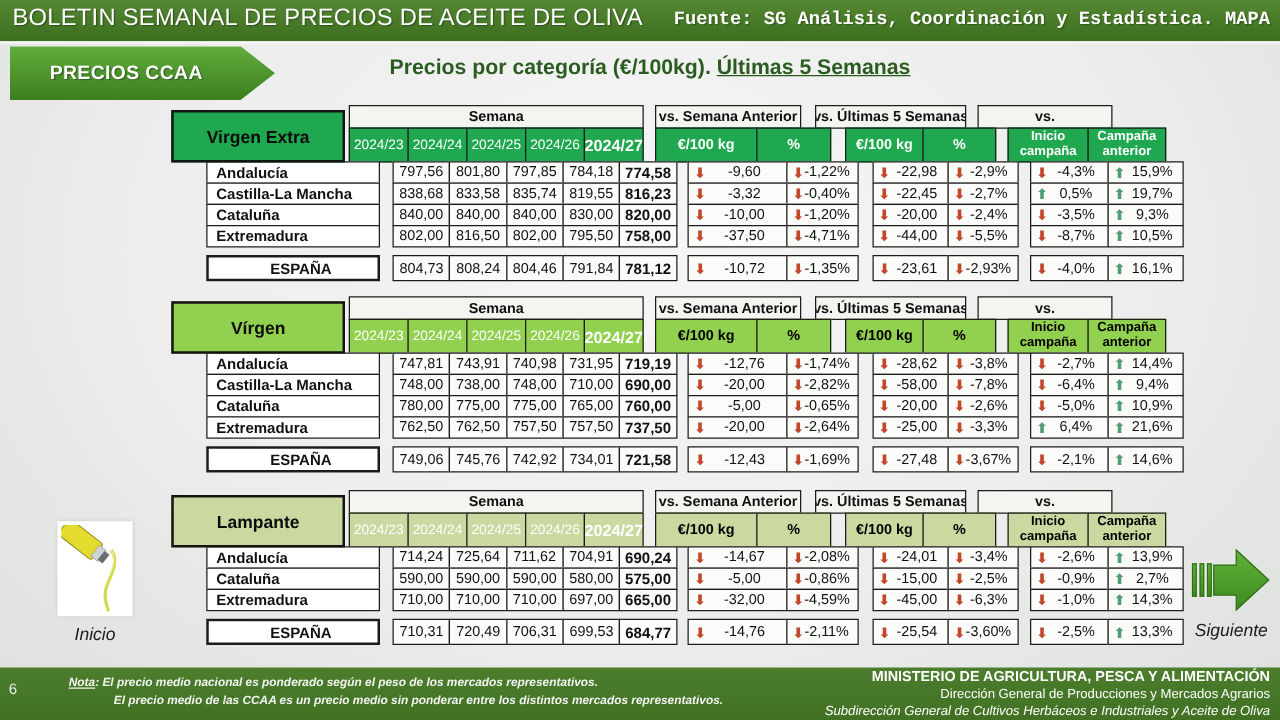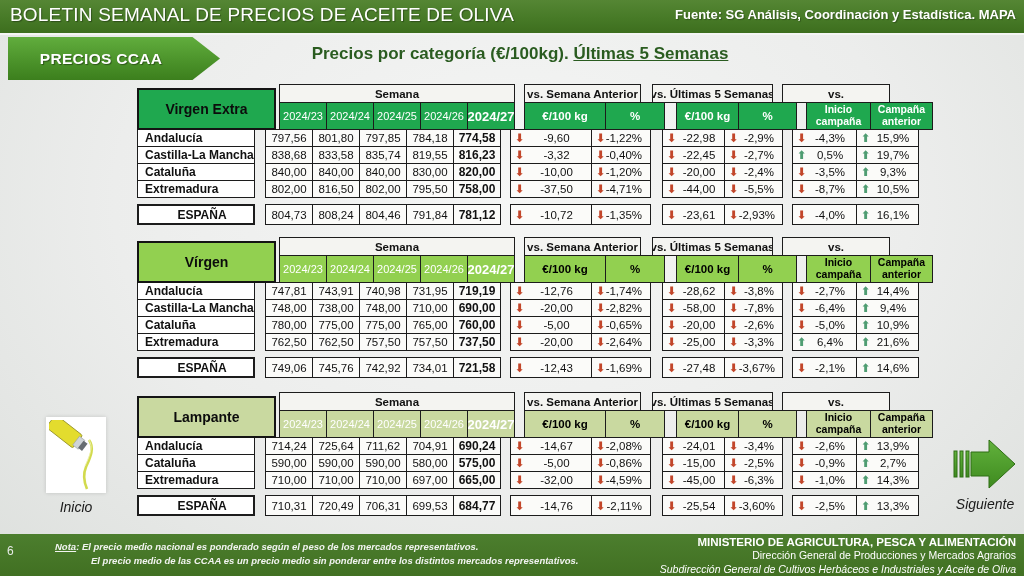--- a/index.html
+++ b/index.html
@@ -6,22 +6,22 @@
   body{font-family:"Liberation Sans", sans-serif; background:#cfd2cf;}
   #stage{position:relative;width:1024px;height:576px;overflow:hidden;
          background:radial-gradient(ellipse at 50% 35%, #f5f6f5 0%, #ecedec 55%, #dde0dd 100%);}
 
   
   .topbar{position:absolute;left:0;top:0;width:1024px;height:33px;
           background:linear-gradient(180deg,#558634 0%,#477a27 55%,#3d6e1e 100%);
           border-bottom:2px solid #f4f5f4;}
   .topbar .main-title{position:absolute;left:10px;top:4px;color:#fff;font-size:19px;font-weight:normal;
           letter-spacing:.2px;text-shadow:1px 1px 1px rgba(0,0,0,.35);white-space:nowrap;text-align:center;}
-  .topbar .source{position:absolute;right:8px;top:7px;color:#fff;font-size:13px;font-weight:bold;
-          text-shadow:1px 1px 1px rgba(0,0,0,.3);}
+  .topbar .source{position:absolute;right:8px;top:7px;color:#fff;font-size:15px;font-weight:bold;
+          text-shadow:1px 1px 1px rgba(0,0,0,.3);font-family:Liberation Mono, monospace;}
 
   
   .banner{position:absolute;left:8px;top:37px;width:212px;height:43px;
           background:linear-gradient(180deg,#61ad3d 0%,#4a9129 60%,#3c7f1d 100%);
           clip-path:polygon(0 0,87% 0,100% 50%,87% 100%,0 100%);
           display:flex;align-items:center;justify-content:center;
           filter:drop-shadow(2px 2px 2px rgba(0,0,0,.35));}
   .banner span{color:#fff;font-weight:bold;font-size:15.5px;letter-spacing:.3px;
           padding-right:26px;text-shadow:1px 1px 1px rgba(0,0,0,.4);}
 
@@ -49,22 +49,22 @@
 
   .cell{box-sizing:border-box;border:1px solid #1c1c1c;background:#fbfbf9;
         display:flex;align-items:center;justify-content:center;
         font-size:11.5px;color:#111;overflow:hidden;white-space:nowrap;}
   .t-row .cell + .cell{margin-left:-1px;}
   .sp{box-sizing:border-box;}
 
   .sp-head{width:142px;} .sp-label{width:10px;}
   .sp-g1{width:9px;} .sp-g2{width:11px;} .sp-g3{width:9px;}
 
-  .label{width:118px;justify-content:flex-start;padding-left:7px;
-         font-weight:bold;font-size:12px;background:#fff;border-width:1.5px;}
+  .label{width:144px;justify-content:flex-start;padding-left:7px;
+         font-weight:bold;font-size:12px;background:#fff;border-width:1.5px;margin-left:28px;}
   .week{width:48px;}
   .w-last{font-weight:bold;font-size:12px;}
   .eur1{width:82px;} .pct1{width:60px;} .eur2{width:63px;} .pct2{width:59px;}
   .inicio{width:65px;} .campana{width:63px;}
 
   .gh{background:#f4f4f1;font-weight:bold;font-size:11.5px;border-width:1.5px;}
   .g-semana{width:236px;} .g-vsw{width:117px;} .g-vs5{width:121px;} .g-vs{width:108px;}
 
   .yh{background:var(--th);color:var(--yt);font-size:11px;}
   .y-last{font-size:13px;font-weight:bold;}

